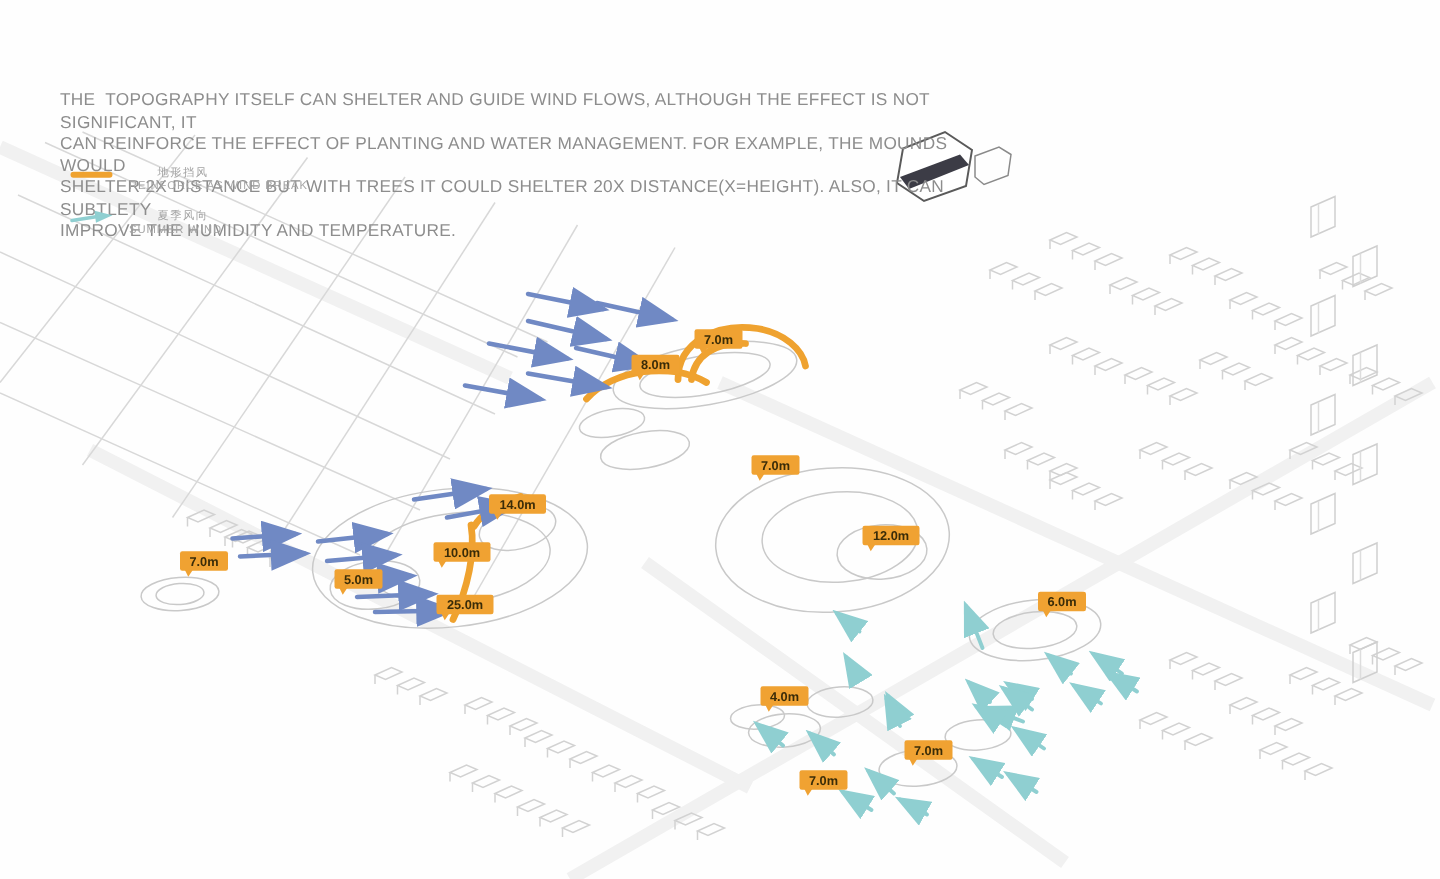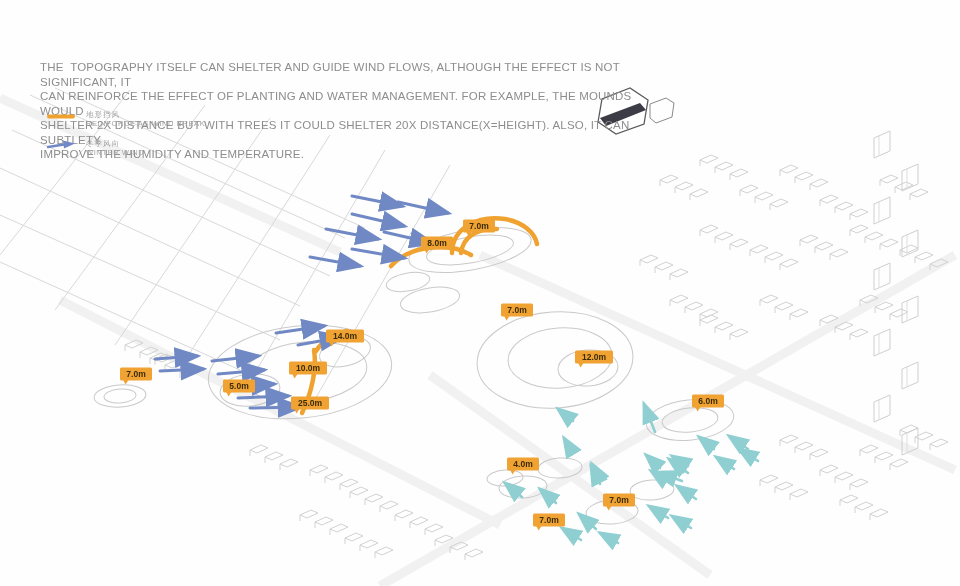--- a/index.html
+++ b/index.html
@@ -6,21 +6,21 @@
   .canvas{position:relative;width:960px;height:586px;background:#fefefe;overflow:hidden;
           font-family:"Liberation Sans", sans-serif;}
   svg.layer{position:absolute;left:0;top:0;}
   .textblock{position:absolute;white-space:pre-wrap;}
   .cn-text{left:40px;top:8px;width:720px;font-size:11px;line-height:15px;color:#6b6b6b;letter-spacing:.3px;}
   .en-text{left:40px;top:60px;width:600px;font-size:11.5px;line-height:14.5px;color:#8d8d8d;letter-spacing:.2px;}
   .legend{position:absolute;left:46px;top:110px;}
   .legend-item{display:flex;align-items:flex-start;margin-bottom:11px;}
   .legend-swatch{width:32px;height:13px;margin-right:8px;flex:0 0 auto;}
   .legend-labels{font-size:7.5px;line-height:9px;color:#a3a3a3;letter-spacing:.6px;}
-  .legend-cn{letter-spacing:1px;}
+  .legend-cn{letter-spacing:1px;margin-left:19px;}
 </style>
 </head>
 <body>
 
 <div class="canvas">
 
   <svg id="sketch" class="layer" width="960" height="586" viewBox="0 0 960 586">
       <line x1="60" y1="300" x2="500" y2="525" stroke="#f1f1f1" stroke-width="9"></line>
       <line x1="380" y1="586" x2="955" y2="255" stroke="#f1f1f1" stroke-width="9"></line>
       <line x1="430" y1="375" x2="710" y2="575" stroke="#f1f1f1" stroke-width="9"></line>
@@ -412,22 +412,22 @@
       <svg class="legend-swatch" viewBox="0 0 32 13">
         <line class="sw-stroke" x1="3" y1="6.5" x2="27" y2="6.5" stroke-width="4" stroke-linecap="round" stroke="#EFA22F"></line>
       </svg>
       <div class="legend-labels">
         <div class="legend-cn">地形挡风</div>
         <div>REINFORCE AS WIND BREAK</div>
       </div>
     </div>
     <div class="legend-item">
       <svg class="legend-swatch" viewBox="0 0 32 13">
-        <line class="sw-stroke" x1="2" y1="8" x2="18" y2="5.5" stroke-width="2.4" stroke-linecap="round" stroke="#7089C4"></line>
-        <path class="sw-fill" d="M17,1.5 L29,4.5 L18,9.5 Z" fill="#7089C4"></path>
+        <line class="sw-stroke" x1="2" y1="8" x2="18" y2="5.5" stroke-width="2.4" stroke-linecap="round" stroke="#8FCFD1"></line>
+        <path class="sw-fill" d="M17,1.5 L29,4.5 L18,9.5 Z" fill="#8FCFD1"></path>
       </svg>
       <div class="legend-labels">
-        <div class="legend-cn">冬季风向</div>
-        <div>WINTER WIND</div>
+        <div class="legend-cn">夏季风向</div>
+        <div>SUMMER WIND</div>
       </div>
     </div>
   </div>
 </div>
 
 </body></html>

